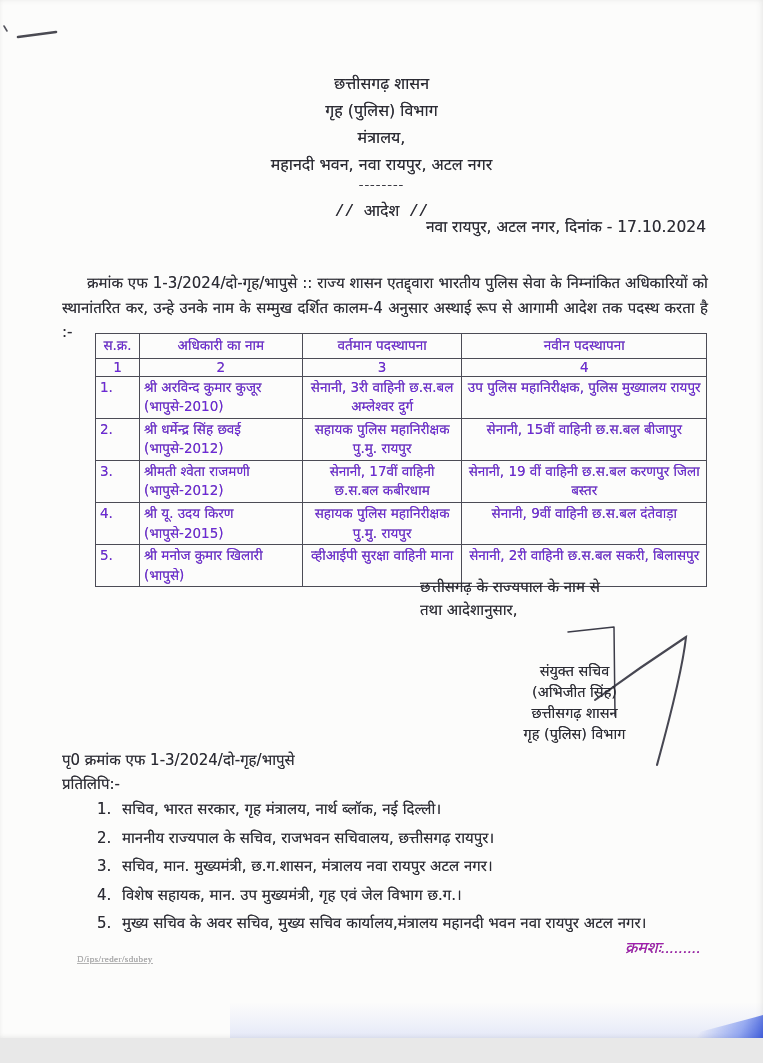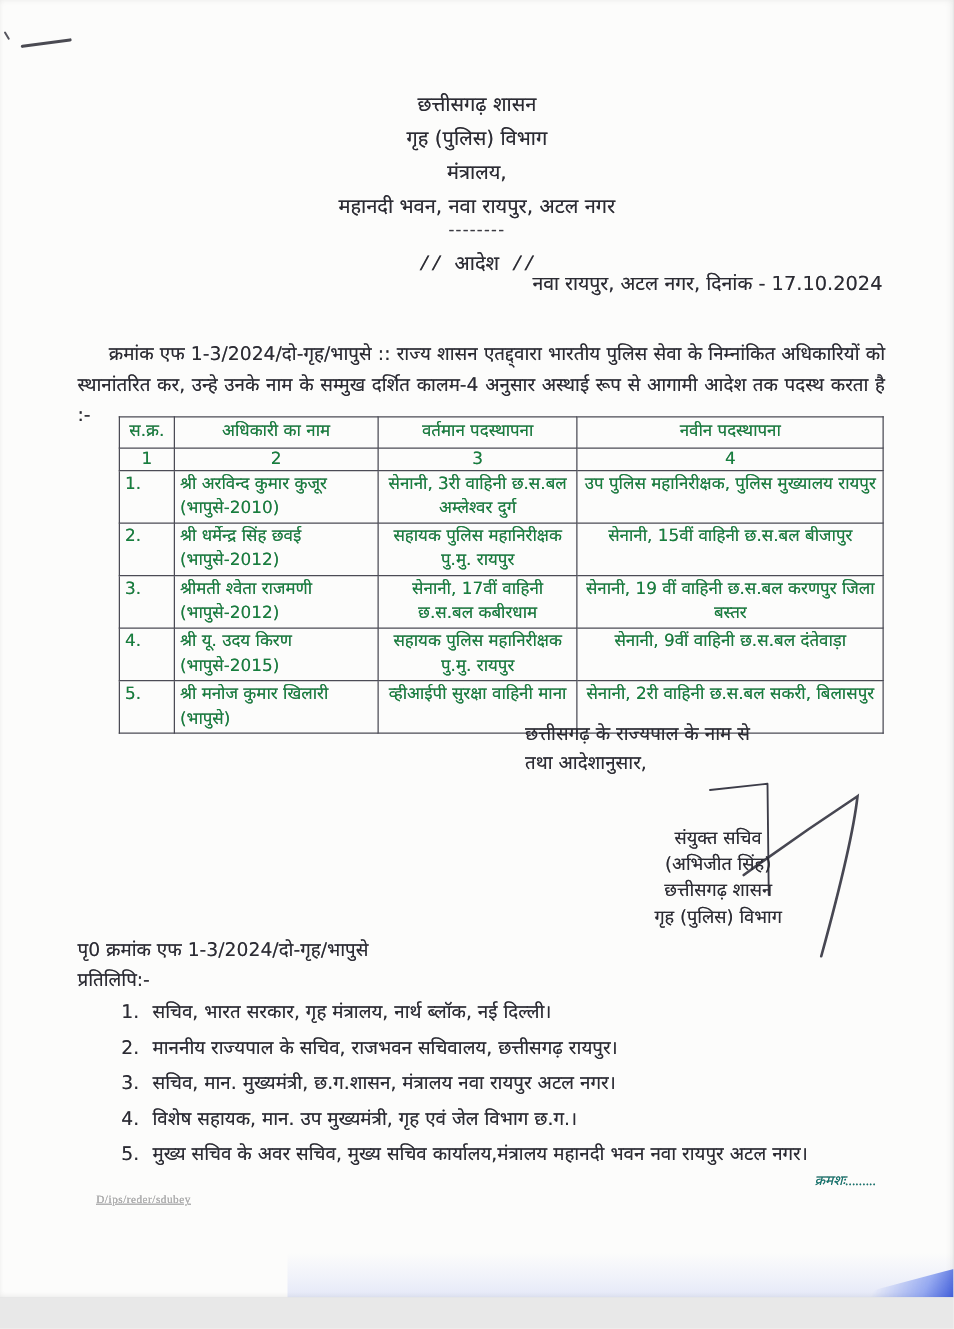--- a/index.html
+++ b/index.html
@@ -18,21 +18,21 @@
 
   .date-top { position:absolute; top:215px; right:57px; font-size:15.5px; }
 
   .body-para {
     position:absolute; top:251px; left:62px; width:646px;
     font-size:15px; line-height:24.5px; text-align:justify; text-indent:25px;margin-top:20px;
   }
 
   table.transfer {
     position:absolute; top:333px; left:95px; width:612px;
-    border-collapse:collapse; font-size:13.5px; line-height:1.45; color:#15803d;
+    border-collapse:collapse; font-size:13.5px; line-height:1.45; color:#6d28d9;
   }
   table.transfer th, table.transfer td { border:1px solid #4b4b55; padding:1px 4px; vertical-align:top; }
   table.transfer th { font-weight:500; text-align:center; padding:2px 4px; }
   td.c-sno   { width:44px;  text-align:left; padding-left:7px; }
   td.c-name  { width:163px; text-align:left; padding-left:8px; }
   td.c-curr  { width:160px; text-align:center; }
   td.c-new   { width:245px; text-align:center; }
   tr.numrow td { text-align:center; padding:0 4px 1px; line-height:16px; }
 
   .authority { position:absolute; top:576px; left:420px; width:290px; text-align:left; font-size:15px; line-height:22.5px; }
@@ -44,21 +44,21 @@
   .mark-svg { top:20px; left:0; }
 
   .endorse-ref  { position:absolute; top:749px; left:62px;  font-size:15px; }
   .endorse-date { position:absolute; top:753px; right:58px; font-size:15px; }
   .copy-label   { position:absolute; top:773px; left:62px;  font-size:15px; }
 
   .dist-list { position:absolute; top:795px; left:97px; width:625px; list-style:none; font-size:15px; line-height:28.5px; }
   .dist-list li { display:flex; }
   .dist-num { width:25px; flex:0 0 25px; }
 
-  .continuation { position:absolute; top:936px; right:62px; font-size:11px; color:#0f766e; font-family:Liberation Serif, serif; font-style:italic; }
+  .continuation { position:absolute; top:936px; right:62px; font-size:16px; color:#a21caf; font-family:Liberation Sans, sans-serif; font-style:italic; }
   .file-ref { position:absolute; top:954px; left:77px; font-size:9px; color:#b3b3b3; letter-spacing:0.4px; font-family:"Liberation Serif", serif;text-decoration:underline; }
 
   .bottom-noise {
     position:absolute; left:230px; right:0; bottom:0; height:36px;
     background:linear-gradient(to bottom, rgba(80,110,230,0) 0%, rgba(80,110,230,0.07) 55%, rgba(70,100,225,0.13) 100%);
   }
   .corner-blob {
     position:absolute; right:0; bottom:0; width:86px; height:26px;
     background:linear-gradient(115deg, rgba(40,80,230,0) 32%, rgba(45,85,230,0.45) 74%, rgba(25,60,210,0.8) 100%);
     clip-path:polygon(0 100%, 100% 12%, 100% 100%);

